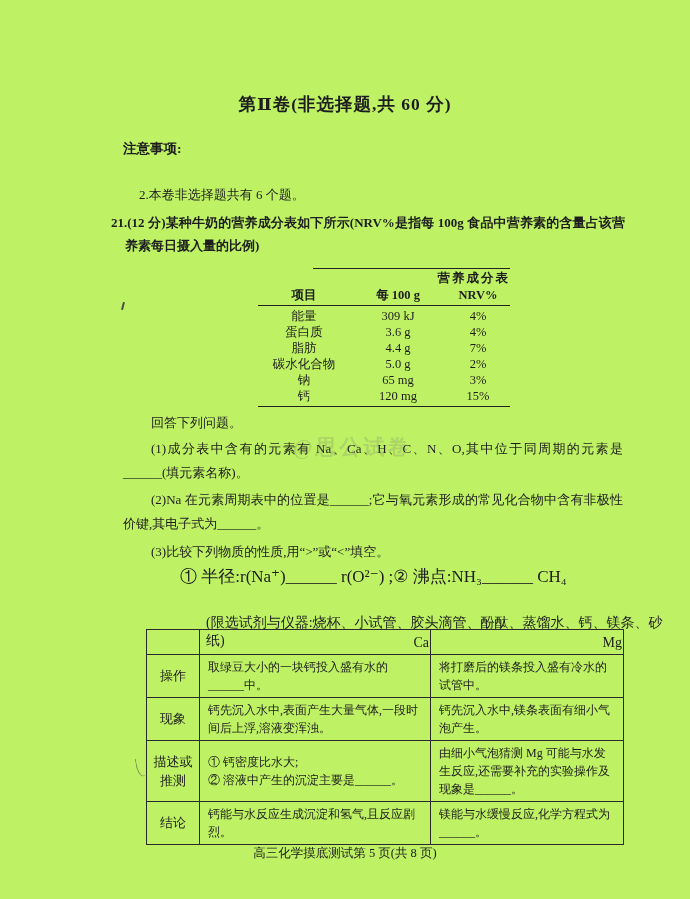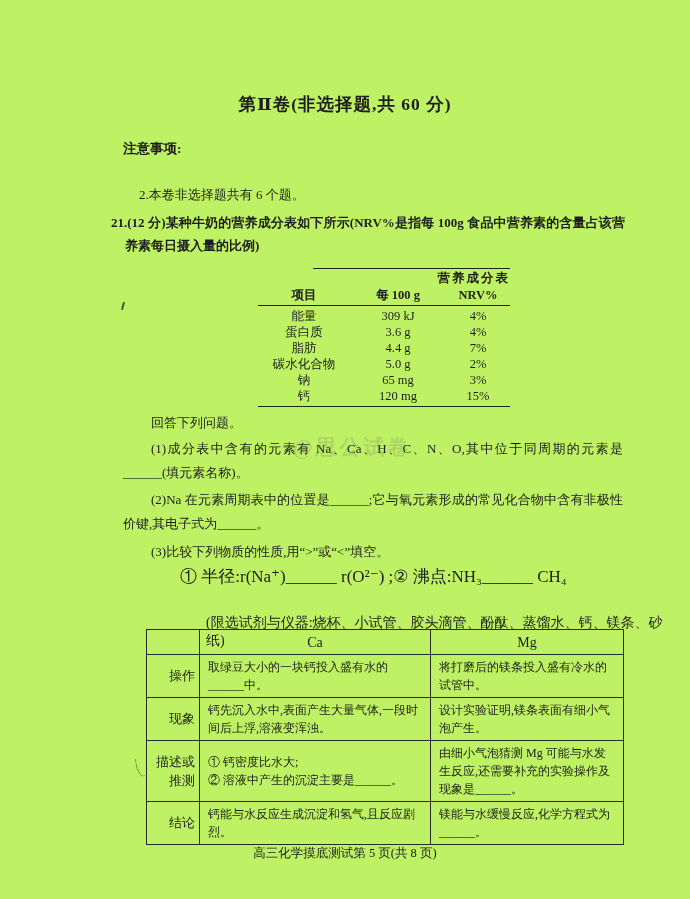--- a/index.html
+++ b/index.html
@@ -38,22 +38,22 @@
   .q3{top:540px;}
   .q3sub{left:180px;top:565px;width:420px;font-size:17px;}
   .q4{top:590px;}
   .q4note{left:165px;top:614px;width:460px;font-size:14px;margin-left:41px;}
   
   .etable{left:146px;top:629px;width:468px;border-collapse:collapse;table-layout:fixed;}
   .etable td{border:1.4px solid #2a2a2a;font-size:12px;line-height:1.5;padding:3px 8px;vertical-align:middle;}
   .etable .col-label{width:50px;}
   .etable .col-ca{width:228px;}
   .etable .col-mg{width:190px;}
-  .etable td.head{text-align:center;height:22px;font-size:14px;padding:1px;}
-  .etable td.rowlab{text-align:right;padding:3px 4px;font-size:13px;}
+  .etable td.head{text-align:right;height:22px;font-size:14px;padding:1px;}
+  .etable td.rowlab{text-align:center;padding:3px 4px;font-size:13px;}
   .cell-line{display:block;}
   
   .page-footer{left:0;right:0;top:845px;text-align:center;font-size:12.5px;}
   
   .watermark{left:293px;top:433px;font-size:21px;color:rgba(110,110,110,.22);
              letter-spacing:3px;font-weight:bold;pointer-events:none;}
   .stray-mark{left:122px;top:302px;width:2px;height:8px;background:#4c4c4c;transform:rotate(14deg);}
   .stray-mark2{left:136px;top:758px;width:7px;height:18px;border-left:1px solid rgba(70,70,70,.55);
                border-bottom:1px solid rgba(70,70,70,.45);border-radius:0 0 0 80%;transform:rotate(-8deg);}
 </style>
@@ -130,21 +130,21 @@
       <td class="head col-mg">Mg</td>
     </tr>
     <tr>
       <td class="rowlab">操作</td>
       <td>取绿豆大小的一块钙投入盛有水的______中。</td>
       <td>将打磨后的镁条投入盛有冷水的试管中。</td>
     </tr>
     <tr>
       <td class="rowlab">现象</td>
       <td>钙先沉入水中,表面产生大量气体,一段时间后上浮,溶液变浑浊。</td>
-      <td>设计实验证明,镁条表面有细小气泡产生。</td>
+      <td>钙先沉入水中,镁条表面有细小气泡产生。</td>
     </tr>
     <tr>
       <td class="rowlab">描述或推测</td>
       <td>
         <span class="cell-line">① 钙密度比水大;</span>
         <span class="cell-line">② 溶液中产生的沉淀主要是______。</span>
       </td>
       <td>由细小气泡猜测 Mg 可能与水发生反应,还需要补充的实验操作及现象是______。</td>
     </tr>
     <tr>

